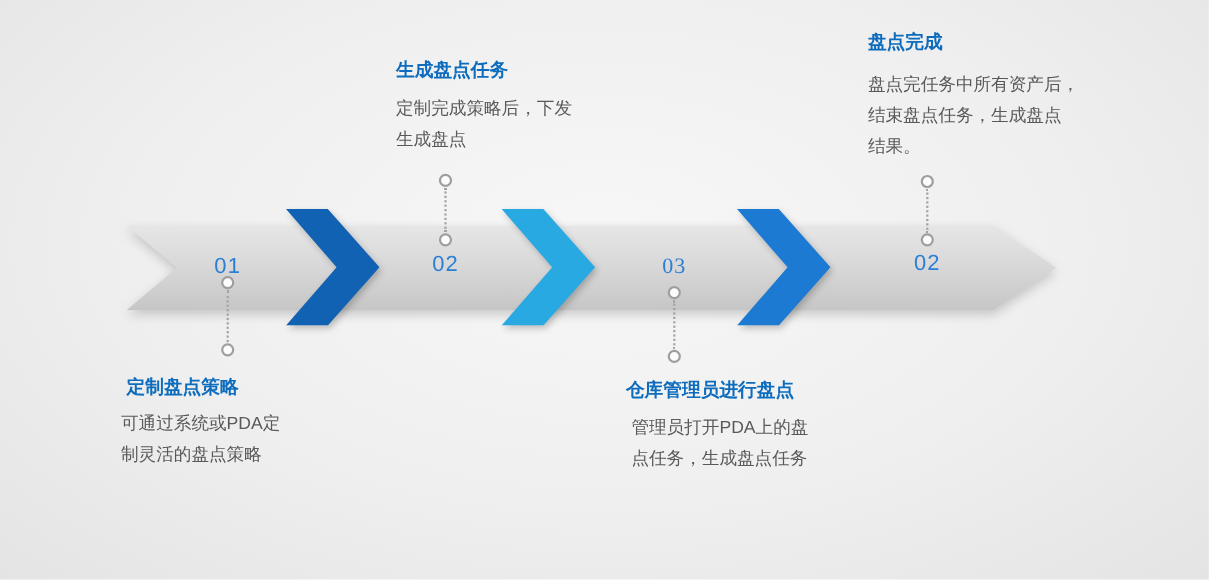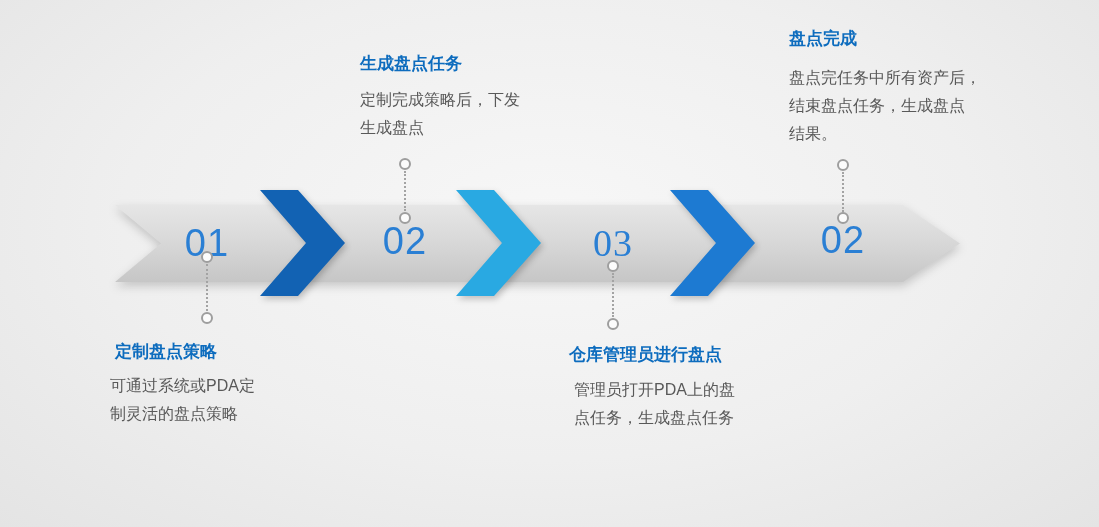--- a/index.html
+++ b/index.html
@@ -17,21 +17,21 @@
   .chevron-svg {
     position:absolute; top:190px;
     filter: drop-shadow(2px 3px 3px rgba(0,0,0,0.22));
   }
   .chev-1 { left:260px; }
   .chev-2 { left:456px; }
   .chev-3 { left:670px; }
   .step-num {
     position:absolute;
     transform:translate(-50%,-50%);
-    font-size:38px;
+    font-size:20px;
     letter-spacing:1px;
     color:#2a7fd4;
     font-weight:400;
   }
   .dot-circle {
     position:absolute;
     width:8px; height:8px;
     border:2px solid #9e9e9e;
     border-radius:50%;
     background:#fcfcfc;

